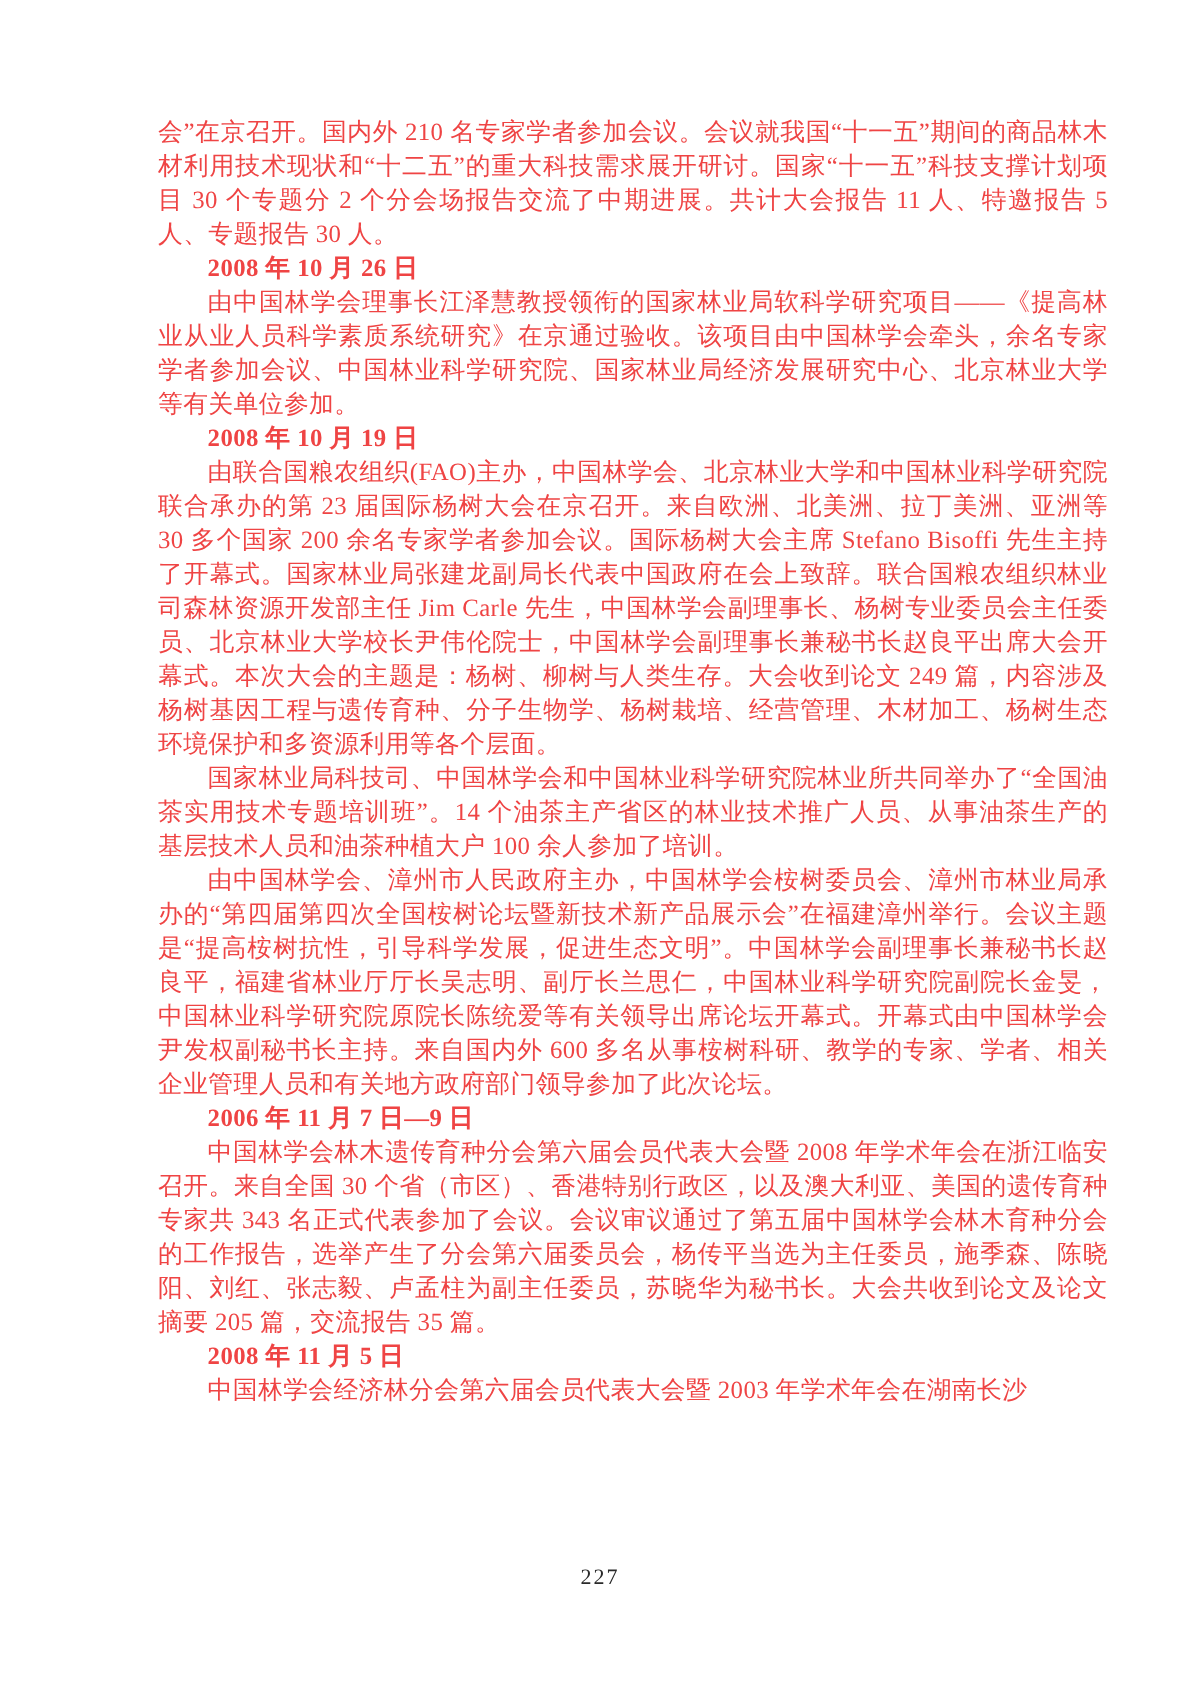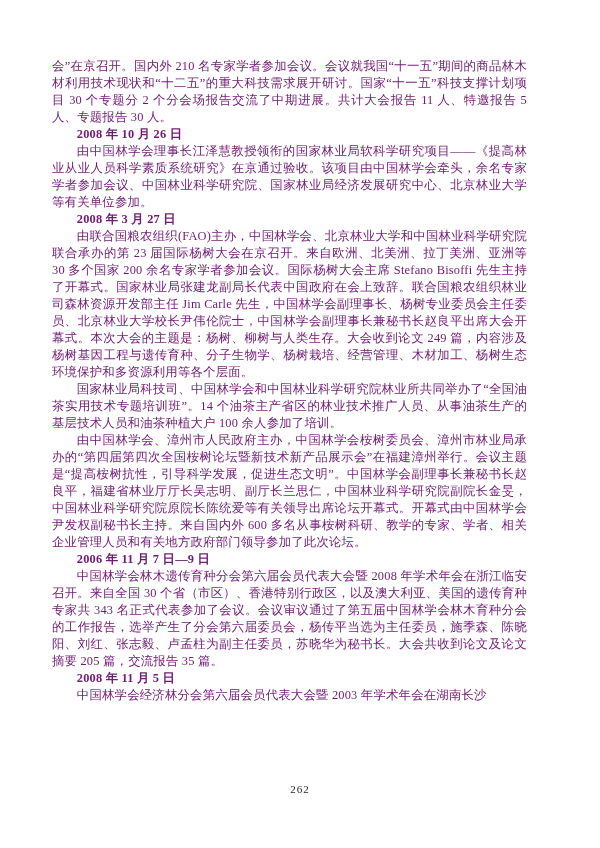--- a/index.html
+++ b/index.html
@@ -10,26 +10,26 @@
   .page {
     position: relative;
     width: 600px;
     height: 848px;
     background: #ffffff;
     overflow: hidden;
     font-family: "Liberation Serif", "DejaVu Serif", serif;
   }
   .text-block {
     position: absolute;
-    left: 52px;
+    left: 79px;
     top: 58px;
     width: 475px;
     font-size: 12.4px;
     line-height: 17px;
-    color: #701a75;
+    color: #ef4444;
     text-align: justify;
     letter-spacing: 0.2px;
   }
   .text-block p {
     margin: 0;
     padding: 0;
   }
   .block-paragraph {
     text-indent: 2em;
   }
@@ -52,23 +52,23 @@
   }
 </style>
 </head>
 <body>
 
 <div class="page">
   <div class="text-block">
     <p class="block-continuation">会”在京召开。国内外 210 名专家学者参加会议。会议就我国“十一五”期间的商品林木材利用技术现状和“十二五”的重大科技需求展开研讨。国家“十一五”科技支撑计划项目 30 个专题分 2 个分会场报告交流了中期进展。共计大会报告 11 人、特邀报告 5 人、专题报告 30 人。</p>
     <p class="block-date">2008 年 10 月 26 日</p>
     <p class="block-paragraph">由中国林学会理事长江泽慧教授领衔的国家林业局软科学研究项目——《提高林业从业人员科学素质系统研究》在京通过验收。该项目由中国林学会牵头，余名专家学者参加会议、中国林业科学研究院、国家林业局经济发展研究中心、北京林业大学等有关单位参加。</p>
-    <p class="block-date">2008 年 3 月 27 日</p>
+    <p class="block-date">2008 年 10 月 19 日</p>
     <p class="block-paragraph">由联合国粮农组织(FAO)主办，中国林学会、北京林业大学和中国林业科学研究院联合承办的第 23 届国际杨树大会在京召开。来自欧洲、北美洲、拉丁美洲、亚洲等 30 多个国家 200 余名专家学者参加会议。国际杨树大会主席 Stefano Bisoffi 先生主持了开幕式。国家林业局张建龙副局长代表中国政府在会上致辞。联合国粮农组织林业司森林资源开发部主任 Jim Carle 先生，中国林学会副理事长、杨树专业委员会主任委员、北京林业大学校长尹伟伦院士，中国林学会副理事长兼秘书长赵良平出席大会开幕式。本次大会的主题是：杨树、柳树与人类生存。大会收到论文 249 篇，内容涉及杨树基因工程与遗传育种、分子生物学、杨树栽培、经营管理、木材加工、杨树生态环境保护和多资源利用等各个层面。</p>
     <p class="block-paragraph">国家林业局科技司、中国林学会和中国林业科学研究院林业所共同举办了“全国油茶实用技术专题培训班”。14 个油茶主产省区的林业技术推广人员、从事油茶生产的基层技术人员和油茶种植大户 100 余人参加了培训。</p>
     <p class="block-paragraph">由中国林学会、漳州市人民政府主办，中国林学会桉树委员会、漳州市林业局承办的“第四届第四次全国桉树论坛暨新技术新产品展示会”在福建漳州举行。会议主题是“提高桉树抗性，引导科学发展，促进生态文明”。中国林学会副理事长兼秘书长赵良平，福建省林业厅厅长吴志明、副厅长兰思仁，中国林业科学研究院副院长金旻，中国林业科学研究院原院长陈统爱等有关领导出席论坛开幕式。开幕式由中国林学会尹发权副秘书长主持。来自国内外 600 多名从事桉树科研、教学的专家、学者、相关企业管理人员和有关地方政府部门领导参加了此次论坛。</p>
     <p class="block-date">2006 年 11 月 7 日—9 日</p>
     <p class="block-paragraph">中国林学会林木遗传育种分会第六届会员代表大会暨 2008 年学术年会在浙江临安召开。来自全国 30 个省（市区）、香港特别行政区，以及澳大利亚、美国的遗传育种专家共 343 名正式代表参加了会议。会议审议通过了第五届中国林学会林木育种分会的工作报告，选举产生了分会第六届委员会，杨传平当选为主任委员，施季森、陈晓阳、刘红、张志毅、卢孟柱为副主任委员，苏晓华为秘书长。大会共收到论文及论文摘要 205 篇，交流报告 35 篇。</p>
     <p class="block-date">2008 年 11 月 5 日</p>
     <p class="block-paragraph">中国林学会经济林分会第六届会员代表大会暨 2003 年学术年会在湖南长沙</p>
   </div>
-  <div class="page-number">262</div>
+  <div class="page-number">227</div>
 </div>
 
 </body></html>

